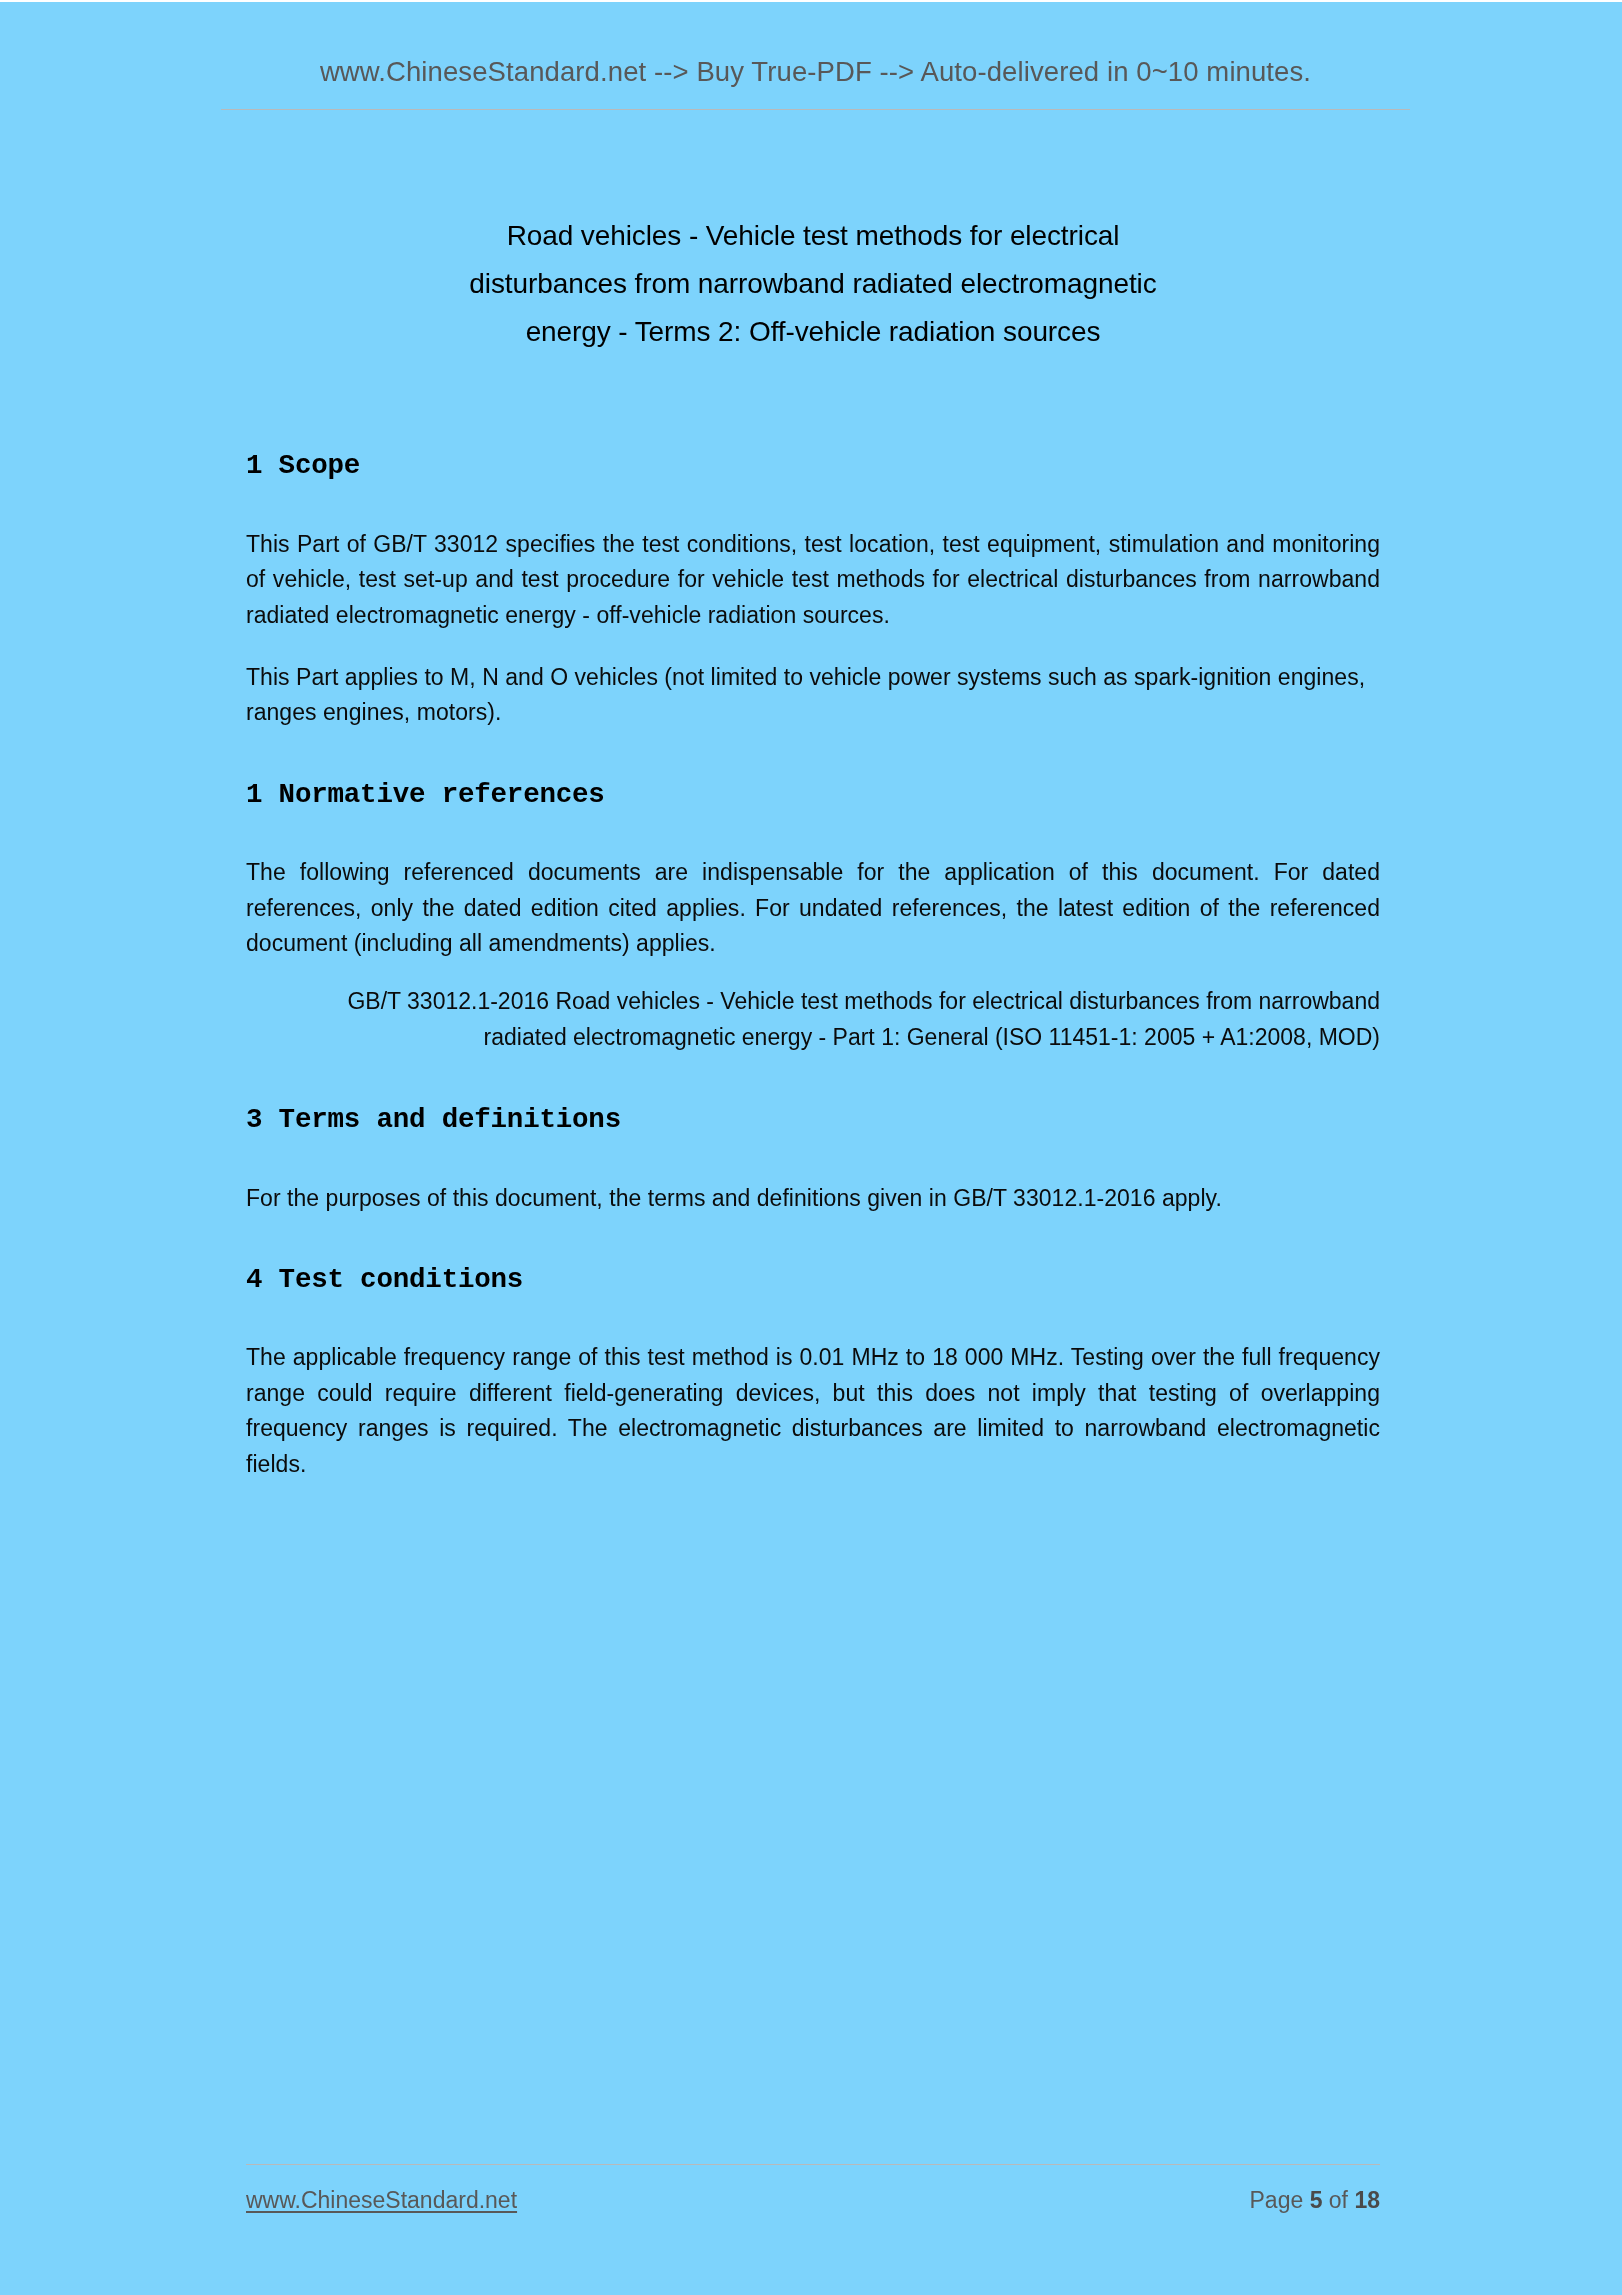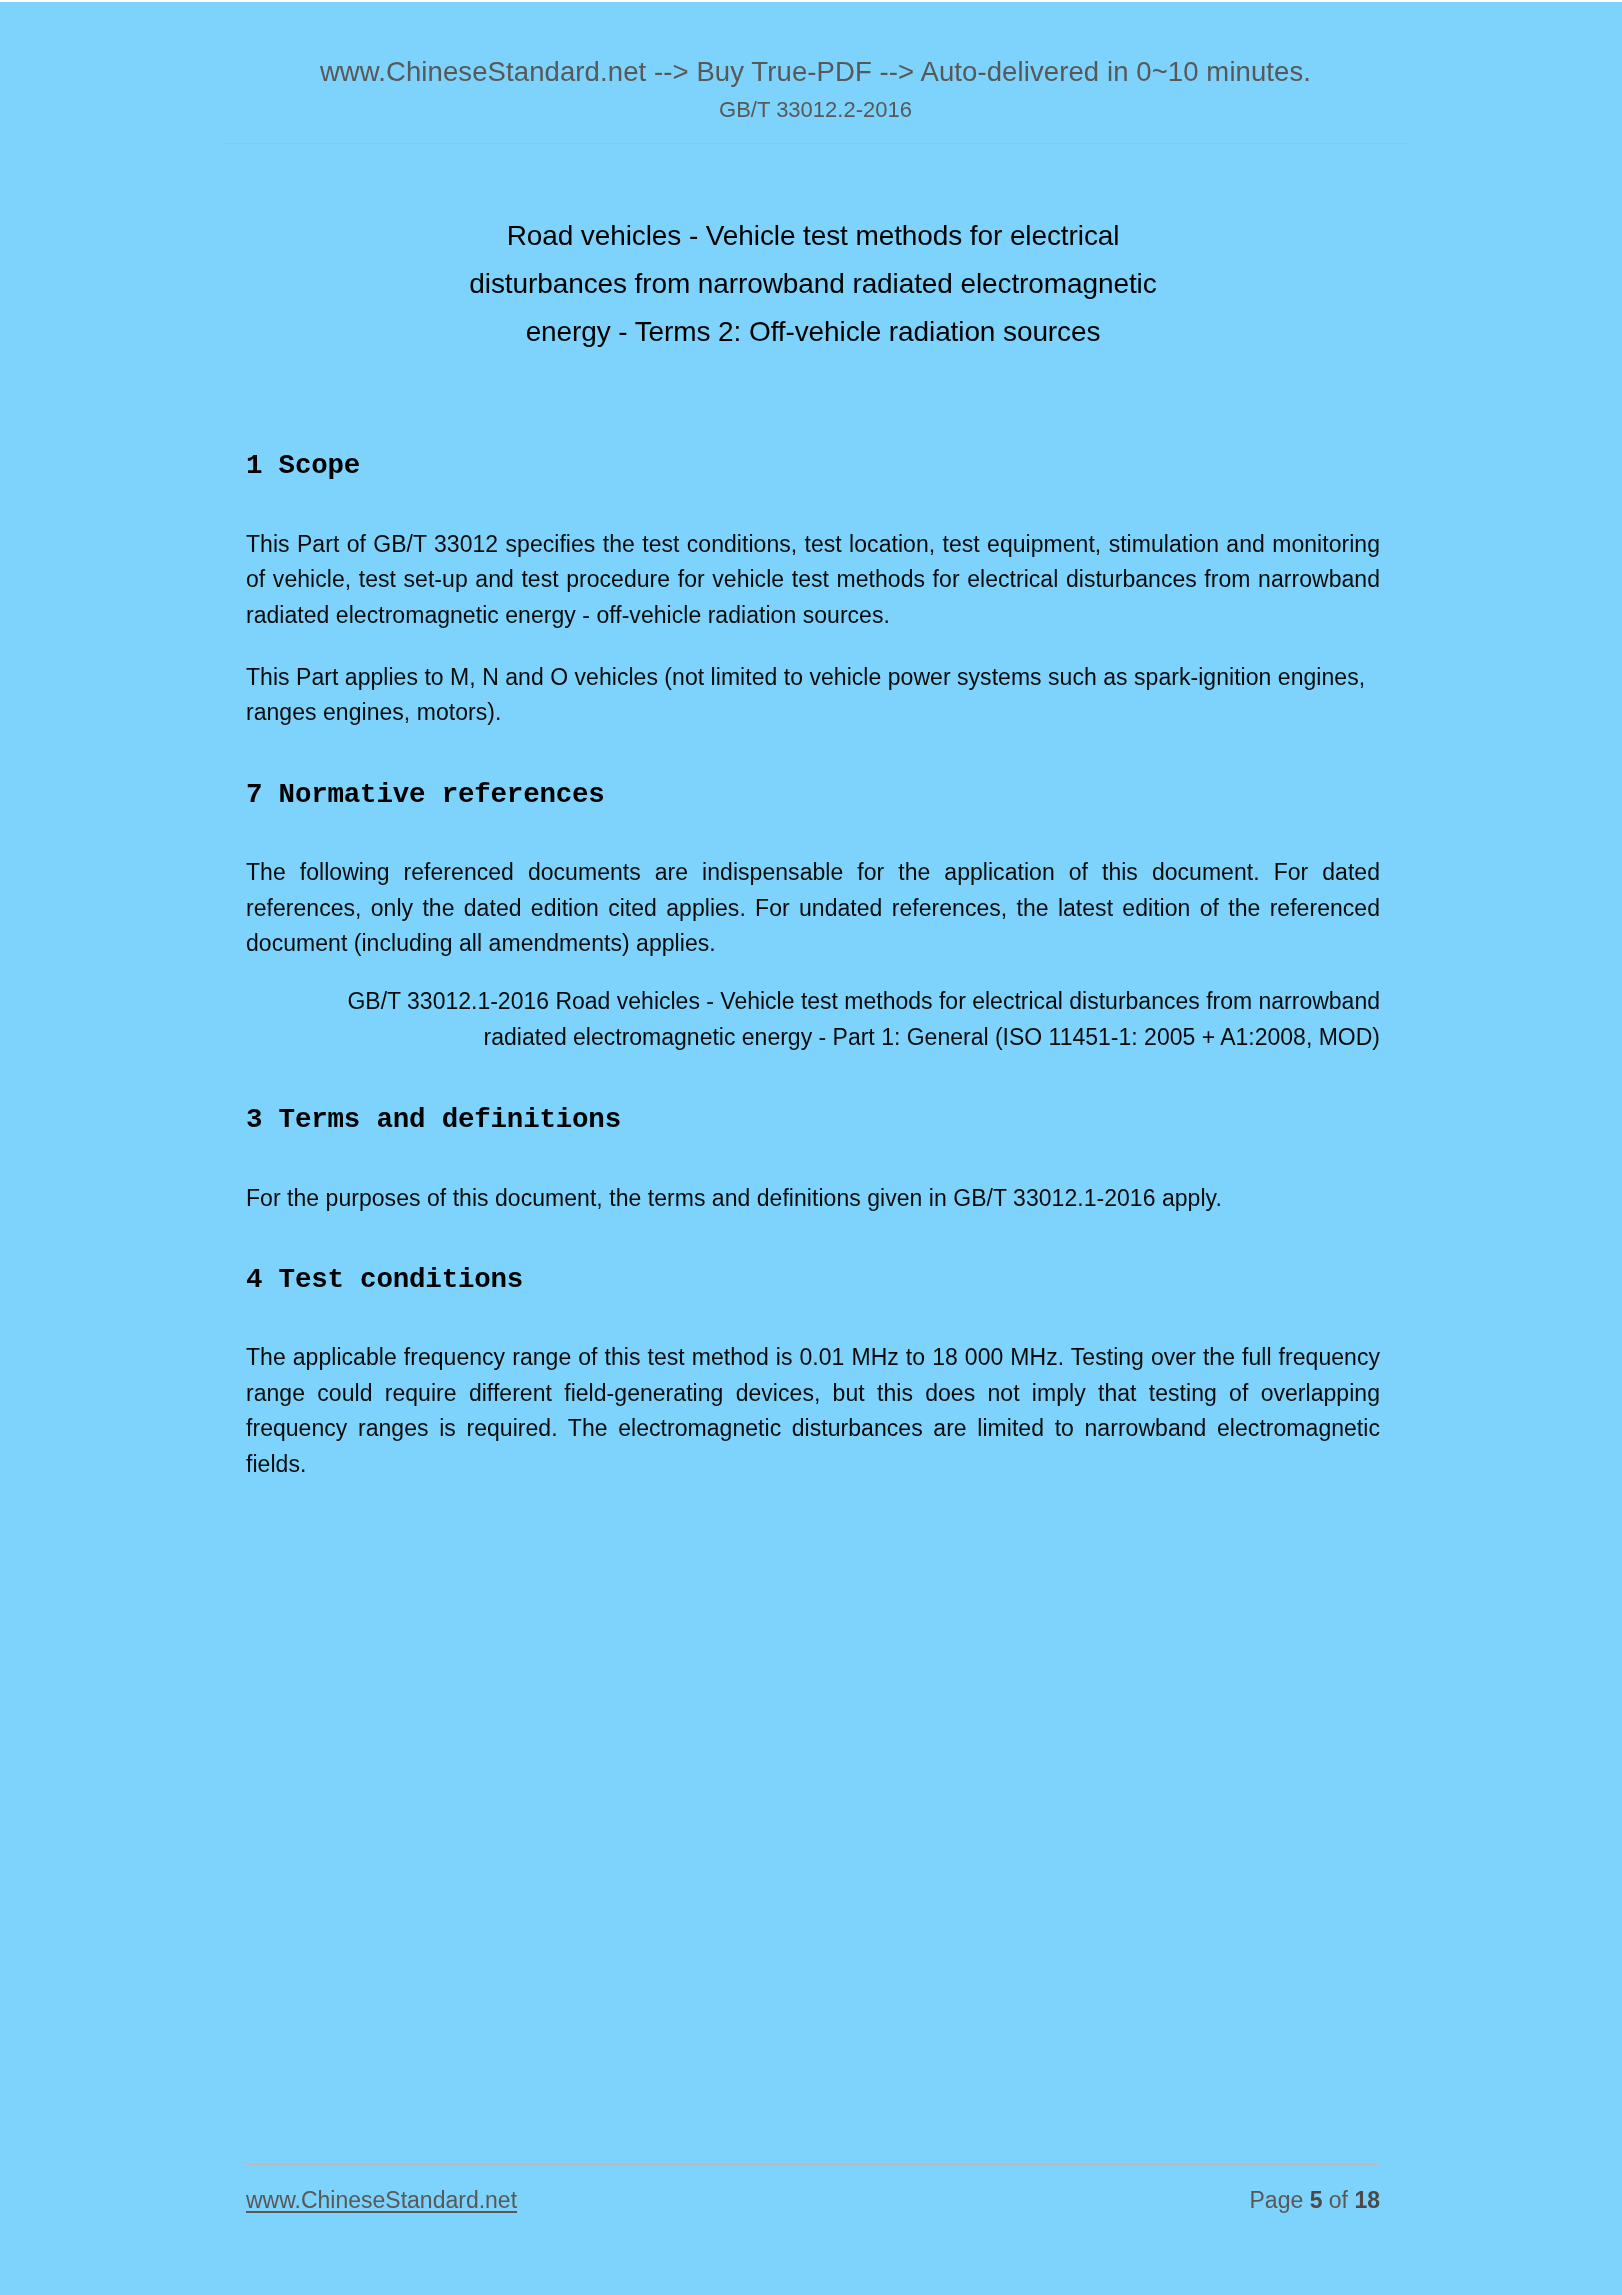--- a/index.html
+++ b/index.html
@@ -145,21 +145,20 @@
   .footer-page b { font-weight: bold; color: #4a4a4a; }
   .footer-page span { display: inline; }
 </style>
 </head>
 <body>
 
 <div class="page">
 
   <div class="page-header">
     <div class="header-promo">www.ChineseStandard.net --&gt; Buy True-PDF --&gt; Auto-delivered in 0~10 minutes.</div>
-    <div class="header-standard-no">GB/T 33012.2-2016</div>
     <div class="header-rule"></div>
   </div>
 
   <div class="content">
 
     <div class="doc-title">
       <span class="tline">Road vehicles - Vehicle test methods for electrical</span>
       <span class="tline">disturbances from narrowband radiated electromagnetic</span>
       <span class="tline">energy - Terms 2: Off-vehicle radiation sources</span>
     </div>
@@ -167,21 +166,21 @@
     <div class="sp-title-scope"></div>
 
     <h2 class="section-heading">1 Scope</h2>
     <div class="sp-h-to-p"></div>
     <p class="body-text">This Part of GB/T 33012 specifies the test conditions, test location, test equipment, stimulation and monitoring of vehicle, test set-up and test procedure for vehicle test methods for electrical disturbances from narrowband radiated electromagnetic energy - off-vehicle radiation sources.</p>
     <div class="sp-p-to-p"></div>
     <p class="body-text ragged">This Part applies to M, N and O vehicles (not limited to vehicle power systems such as spark-ignition engines, ranges engines, motors).</p>
 
     <div class="sp-p-to-h"></div>
 
-    <h2 class="section-heading">7 Normative references</h2>
+    <h2 class="section-heading">1 Normative references</h2>
     <div class="sp-h-to-p"></div>
     <p class="body-text">The following referenced documents are indispensable for the application of this document. For dated references, only the dated edition cited applies. For undated references, the latest edition of the referenced document (including all amendments) applies.</p>
     <div class="sp-p-to-ref"></div>
     <div class="ref-block">
       <p>GB/T 33012.1-2016 Road vehicles - Vehicle test methods for electrical disturbances from narrowband radiated electromagnetic energy - Part 1: General (ISO 11451-1: 2005 + A1:2008, MOD)</p>
     </div>
 
     <div class="sp-ref-to-h"></div>
 
     <h2 class="section-heading">3 Terms and definitions</h2>

